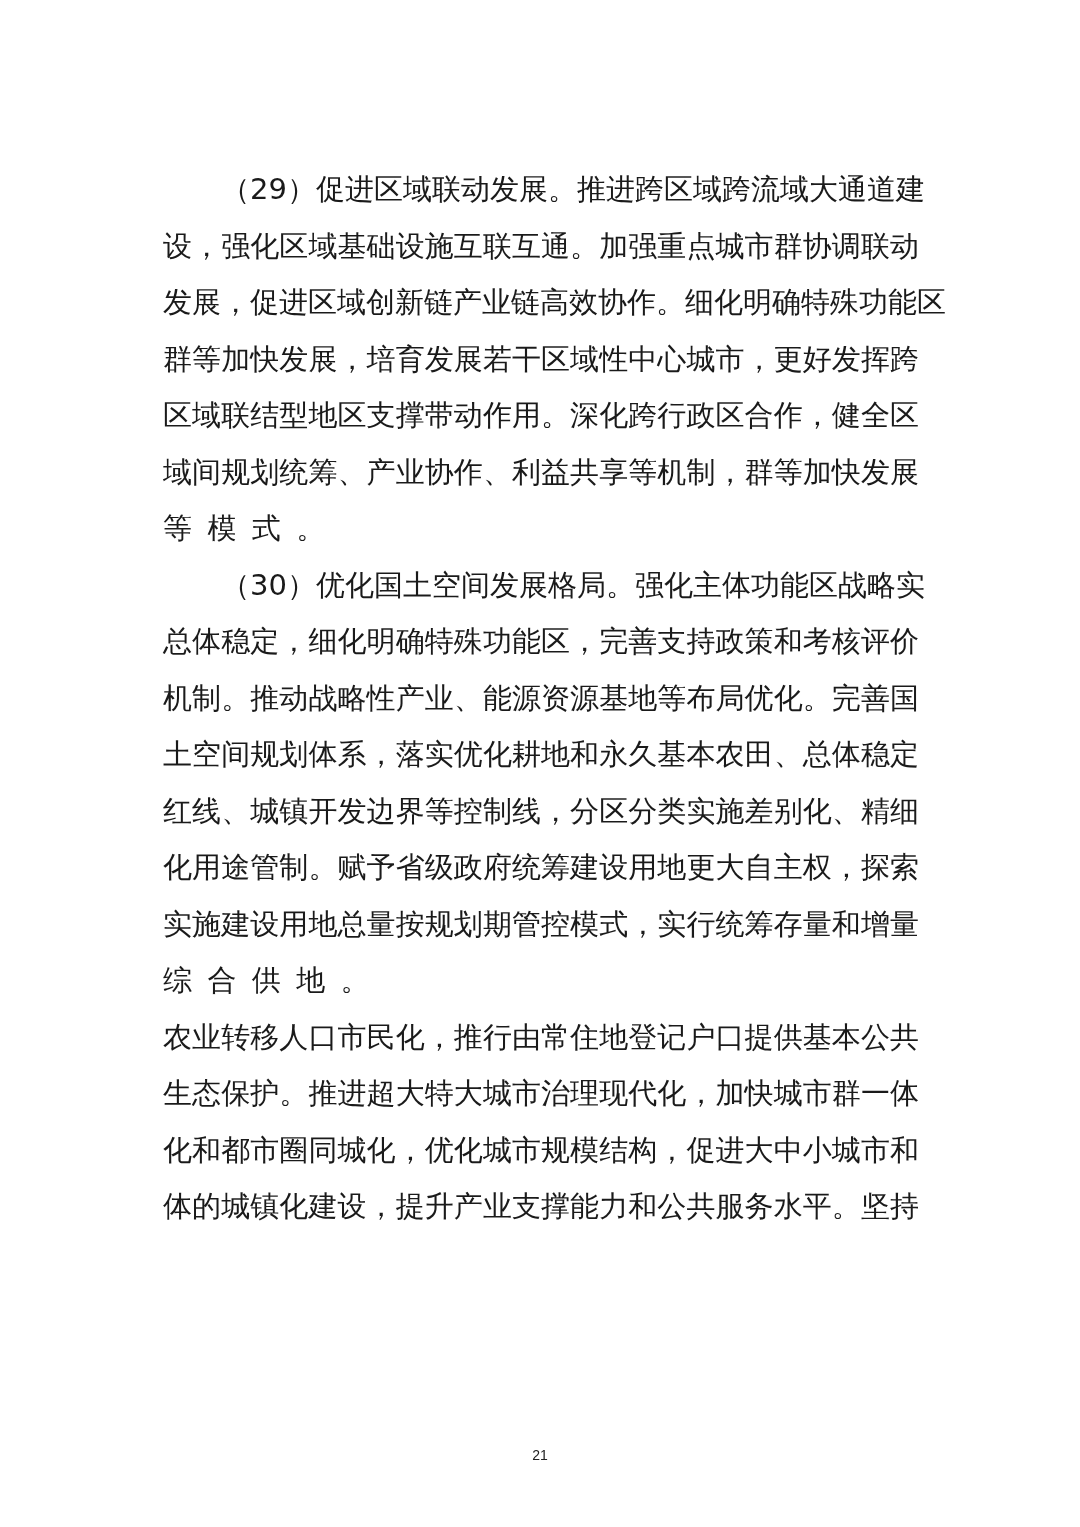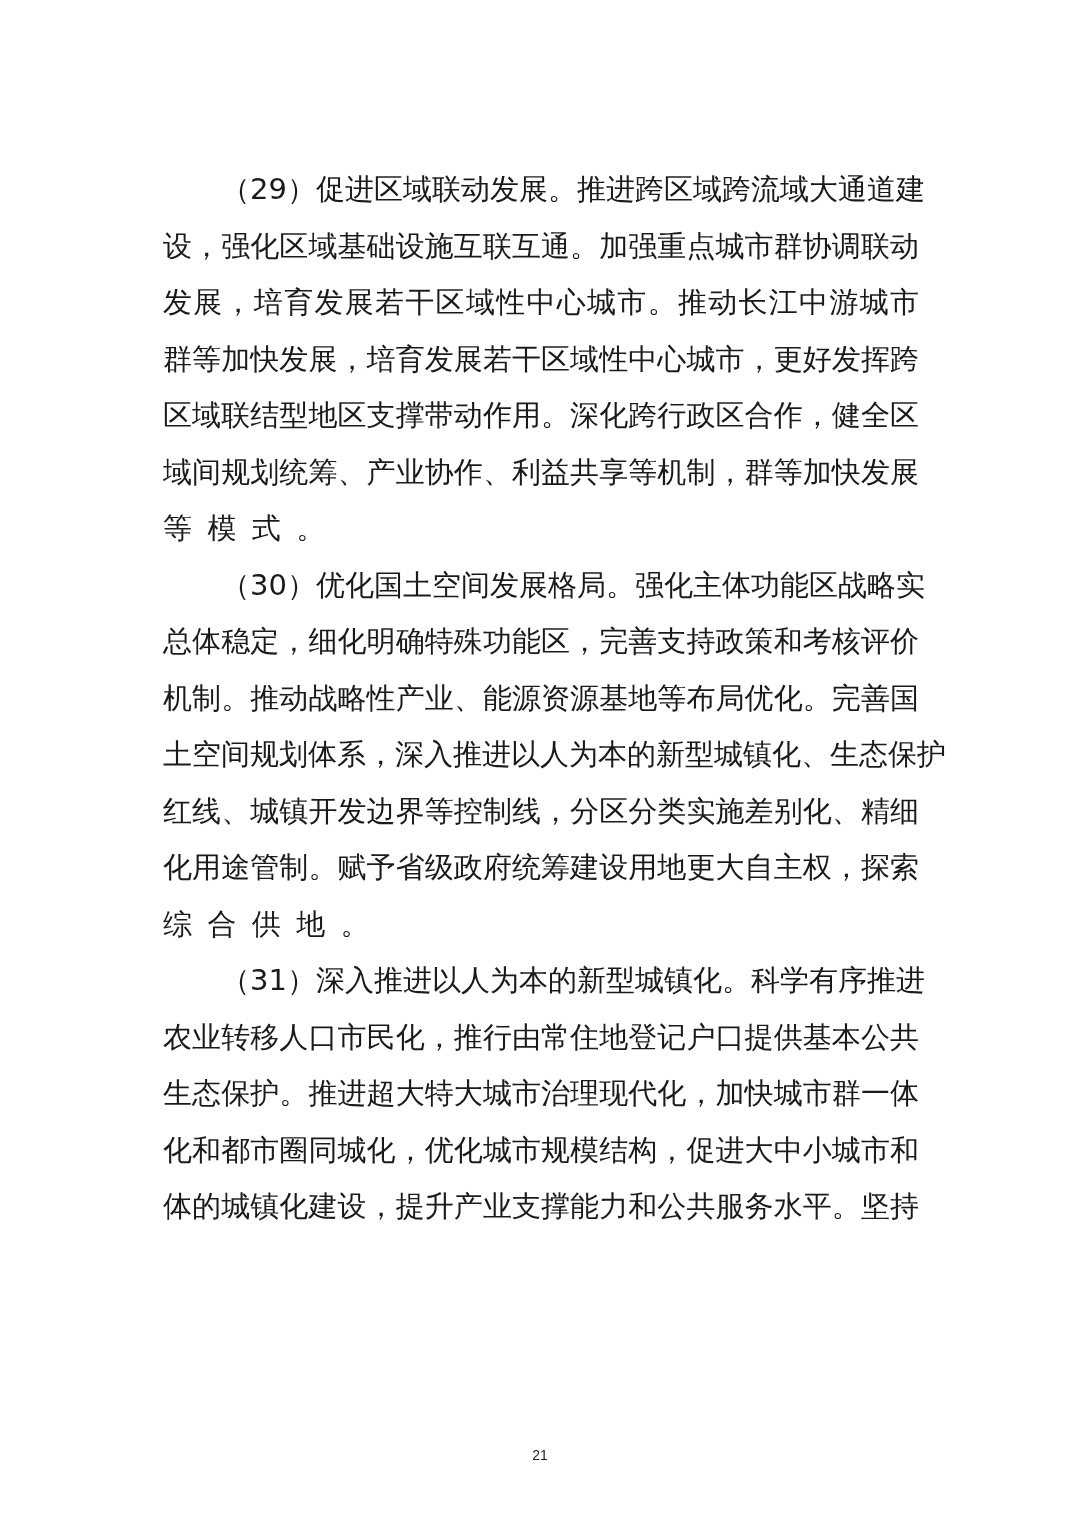--- a/index.html
+++ b/index.html
@@ -70,21 +70,21 @@
   <div class="body-text">
 
     <div class="paragraph">
       <div class="line indent">
           <span class="txt">（29）促进区域联动发展。推进跨区域跨流域大通道建</span>
         </div>
       <div class="line">
           <span class="txt">设，强化区域基础设施互联互通。加强重点城市群协调联动</span>
         </div>
       <div class="line">
-          <span class="txt">发展，培育发展若干区域性中心城市。推动长江中游城市</span>
+          <span class="txt">发展，促进区域创新链产业链高效协作。细化明确特殊功能区</span>
         </div>
       <div class="line">
           <span class="txt">群等加快发展，培育发展若干区域性中心城市，更好发挥跨</span>
         </div>
       <div class="line">
           <span class="txt">区域联结型地区支撑带动作用。深化跨行政区合作，健全区</span>
         </div>
       <div class="line">
           <span class="txt">域间规划统筹、产业协作、利益共享等机制，群等加快发展</span>
         </div>
@@ -97,37 +97,37 @@
       <div class="line indent">
           <span class="txt">（30）优化国土空间发展格局。强化主体功能区战略实</span>
         </div>
       <div class="line">
           <span class="txt">总体稳定，细化明确特殊功能区，完善支持政策和考核评价</span>
         </div>
       <div class="line">
           <span class="txt">机制。推动战略性产业、能源资源基地等布局优化。完善国</span>
         </div>
       <div class="line">
-          <span class="txt">土空间规划体系，深入推进以人为本的新型城镇化、生态保护</span>
+          <span class="txt">土空间规划体系，落实优化耕地和永久基本农田、总体稳定</span>
         </div>
       <div class="line">
           <span class="txt">红线、城镇开发边界等控制线，分区分类实施差别化、精细</span>
         </div>
       <div class="line">
           <span class="txt">化用途管制。赋予省级政府统筹建设用地更大自主权，探索</span>
         </div>
+      <div class="line">
+          <span class="txt">实施建设用地总量按规划期管控模式，实行统筹存量和增量</span>
+        </div>
       <div class="line last">
           <span class="txt">综合供地。</span>
         </div>
     </div>
 
     <div class="paragraph">
-      <div class="line indent">
-          <span class="txt">（31）深入推进以人为本的新型城镇化。科学有序推进</span>
-        </div>
       <div class="line">
           <span class="txt">农业转移人口市民化，推行由常住地登记户口提供基本公共</span>
         </div>
       <div class="line">
           <span class="txt">生态保护。推进超大特大城市治理现代化，加快城市群一体</span>
         </div>
       <div class="line">
           <span class="txt">化和都市圈同城化，优化城市规模结构，促进大中小城市和</span>
         </div>
       <div class="line">

